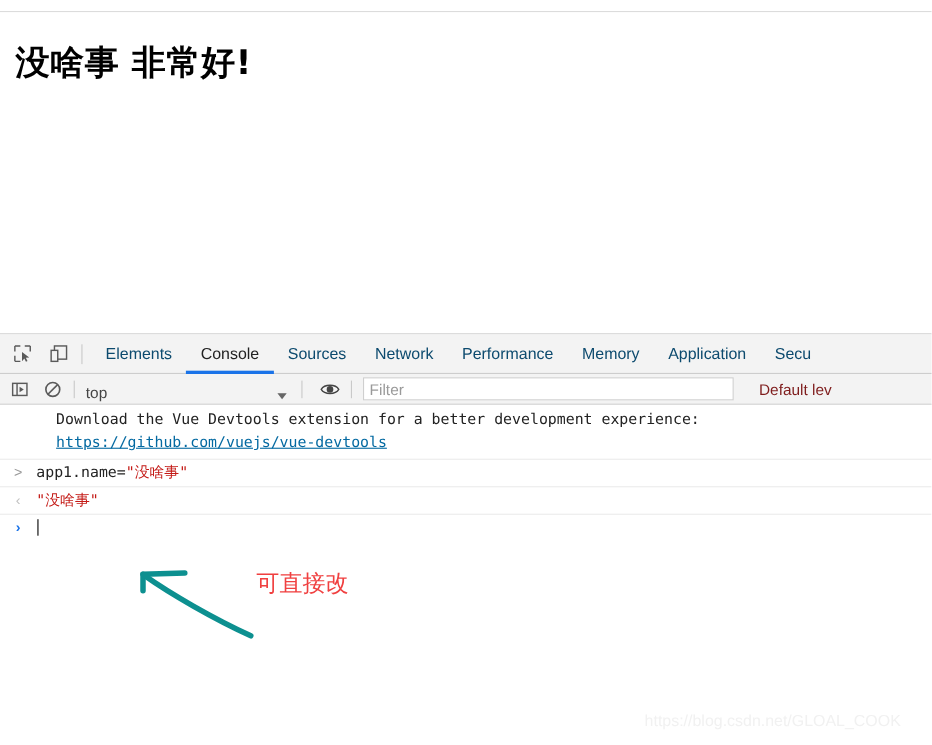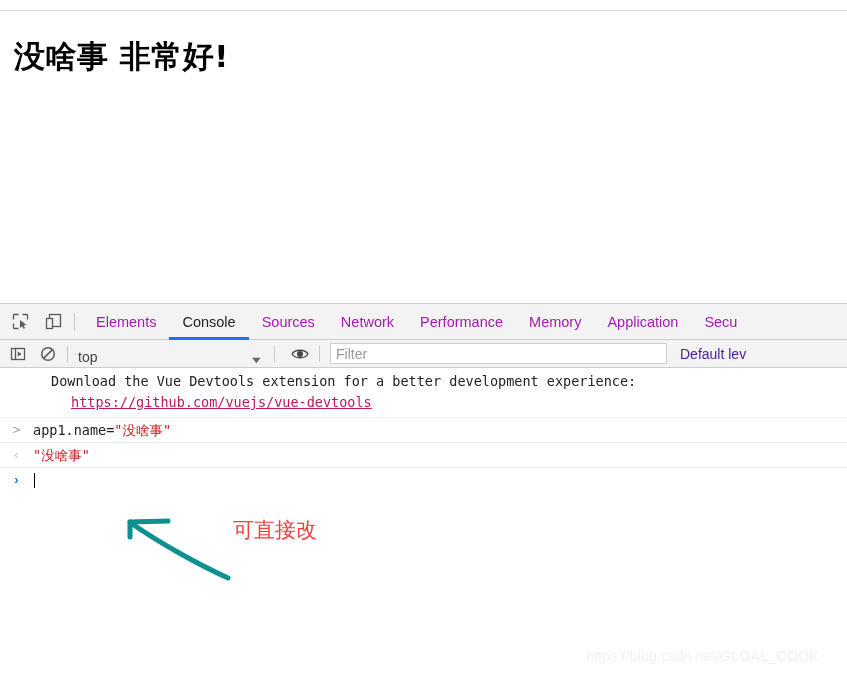--- a/index.html
+++ b/index.html
@@ -79,21 +79,21 @@
     height: 18px;
     background: #c9c9c9;
     margin: 0 8px;
   }
   .maintab {
     position: relative;
     height: 36px;
     line-height: 36px;
     padding: 0 13px;
     font-size: 14.5px;
-    color: #a21caf;
+    color: #0c4a6e;
     white-space: nowrap;
     cursor: pointer;
     box-sizing: border-box;
   }
   .maintab.active {
     color: #222222;
   }
   .maintab.active::after {
     content: "";
     position: absolute;
@@ -156,22 +156,22 @@
     color: #333;
     padding: 0 5px;
     margin-left: 3px;
     box-sizing: border-box;
     font-family: "Liberation Sans", sans-serif;
     outline: none;
   }
   #filter-input::placeholder { color: #9a9a9a; }
   #level-select {
     font-size: 14px;
-    color: #4c1d95;
-    margin-left: 13px;
+    color: #7f1d1d;
+    margin-left: 23px;
     white-space: nowrap;
     cursor: pointer;
   }
 
   
   #console-body {
     position: relative;
     background: #ffffff;
     height: 309px;
     overflow: hidden;
@@ -182,23 +182,22 @@
   .msg-group {
     border-bottom: 1px solid #ececec;
     padding: 3px 0 4px 0;
   }
   .msg-line {
     padding-left: 51px;
     line-height: 21px;
     white-space: pre;
   }
   .msg-link {
-    color: #be185d;
+    color: #0369a1;
     text-decoration: underline;
-    margin-left: 20px;
   }
   .cmd-row {
     display: flex;
     align-items: flex-start;
     line-height: 22px;
     border-bottom: 1px solid #ececec;
     min-height: 22px;
     padding: 1px 0;
     position: relative;
   }

